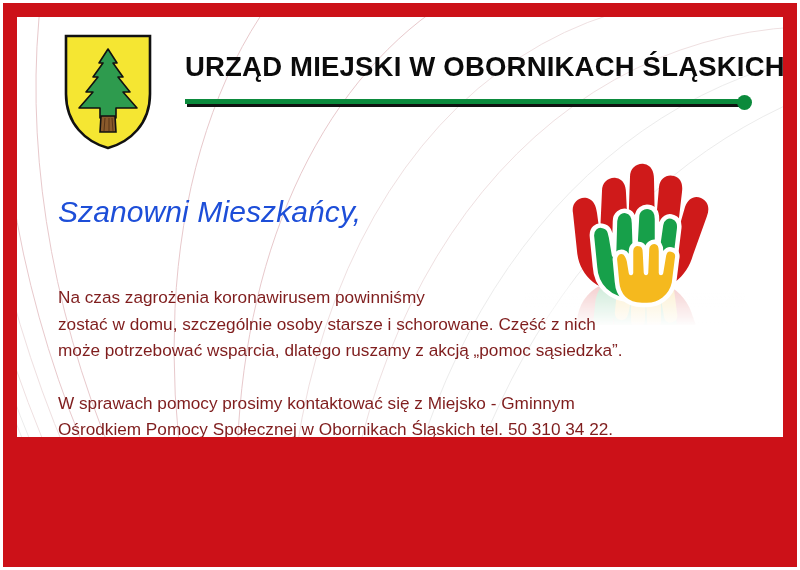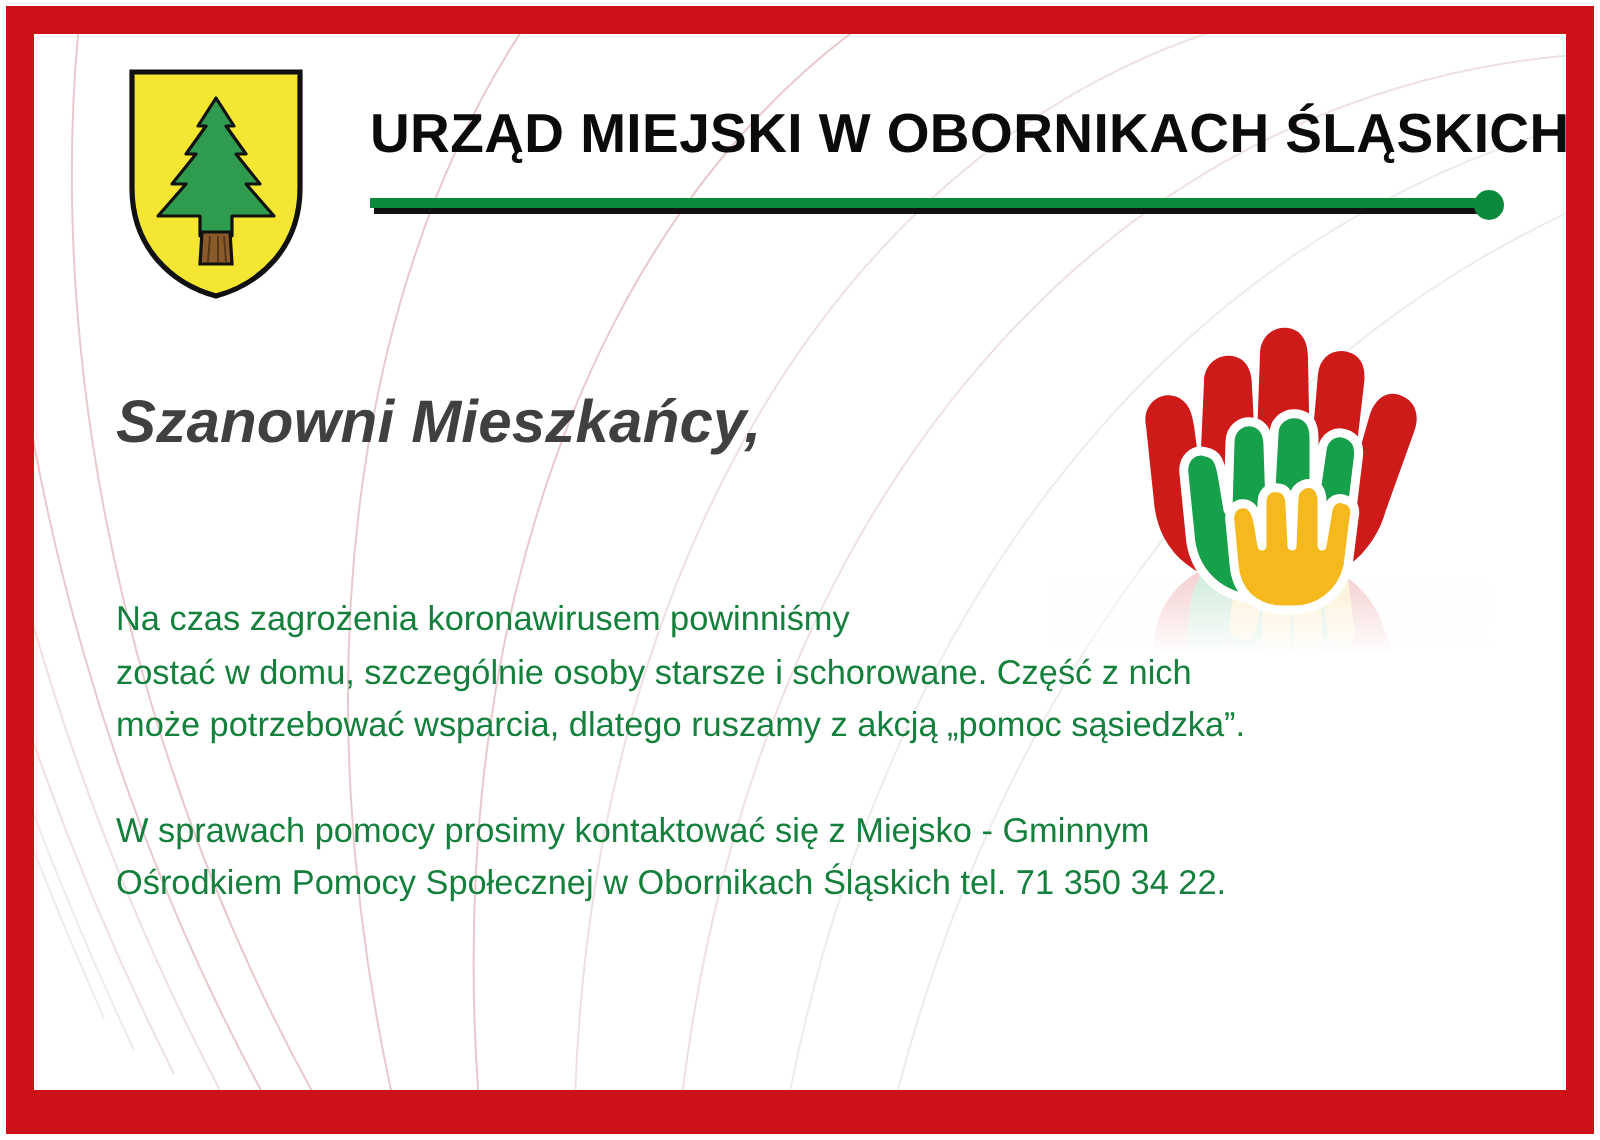--- a/index.html
+++ b/index.html
@@ -28,21 +28,21 @@
     width: 794px;
     height: 564px;
     background: var(--red, #cc1118);
     box-sizing: border-box;
   }
   .frame-inner {
     position: absolute;
     left: 17px;
     top: 17px;
     width: 766px;
-    height: 528px;
+    height: 420px;
     background: #ffffff;
     overflow: hidden;
   }
 
   
   .arcs {
     position: absolute;
     inset: 0;
     pointer-events: none;
   }
@@ -113,38 +113,38 @@
     height: 200px;
   }
 
   
   .salutation {
     position: absolute;
     left: 41px;
     top: 178px;
     font-family: "Liberation Sans", "DejaVu Sans", sans-serif;
     font-style: italic;
-    font-weight: bold;
+    font-weight: normal;
     font-size: 30px;
-    color: #404040;
+    color: #1d4ed8;
     letter-spacing: 0.1px;
   }
 
   .body-block {
     position: absolute;
     left: 41px;
     top: 267px;
     width: 710px;
   }
   .para {
     font-family: "Liberation Sans", "DejaVu Sans", sans-serif;
     font-size: 17.2px;
     line-height: 26.5px;
-    color: #15803d;
-    margin: 12px 0 26px 0;
+    color: #7f1d1d;
+    margin: 0 0 26px 0;
     white-space: pre-line;
   }
   .para:last-child { margin-bottom: 0; }
 </style>
 </head>
 <body>
 
 <div class="poster" style="--red: #cc1118; --green: #0b8a3c;">
 
   <div class="frame-outer"></div>
@@ -274,17 +274,17 @@
                C 146 172 134 180 122 180 Z" fill="#f5b91e" stroke="#ffffff" stroke-width="4.5" stroke-linejoin="round"></path>
     </svg>
 
     <div class="salutation">Szanowni Mieszkańcy,</div>
 
     <div class="body-block">
       <p class="para">Na czas zagrożenia koronawirusem powinniśmy
 zostać w domu, szczególnie osoby starsze i schorowane. Część z nich
 może potrzebować wsparcia, dlatego ruszamy z akcją „pomoc sąsiedzka”.</p>
       <p class="para">W sprawach pomocy prosimy kontaktować się z Miejsko - Gminnym
-Ośrodkiem Pomocy Społecznej w Obornikach Śląskich tel. 71 350 34 22.</p>
+Ośrodkiem Pomocy Społecznej w Obornikach Śląskich tel. 50 310 34 22.</p>
     </div>
 
   </div>
 </div>
 
 </body></html>

